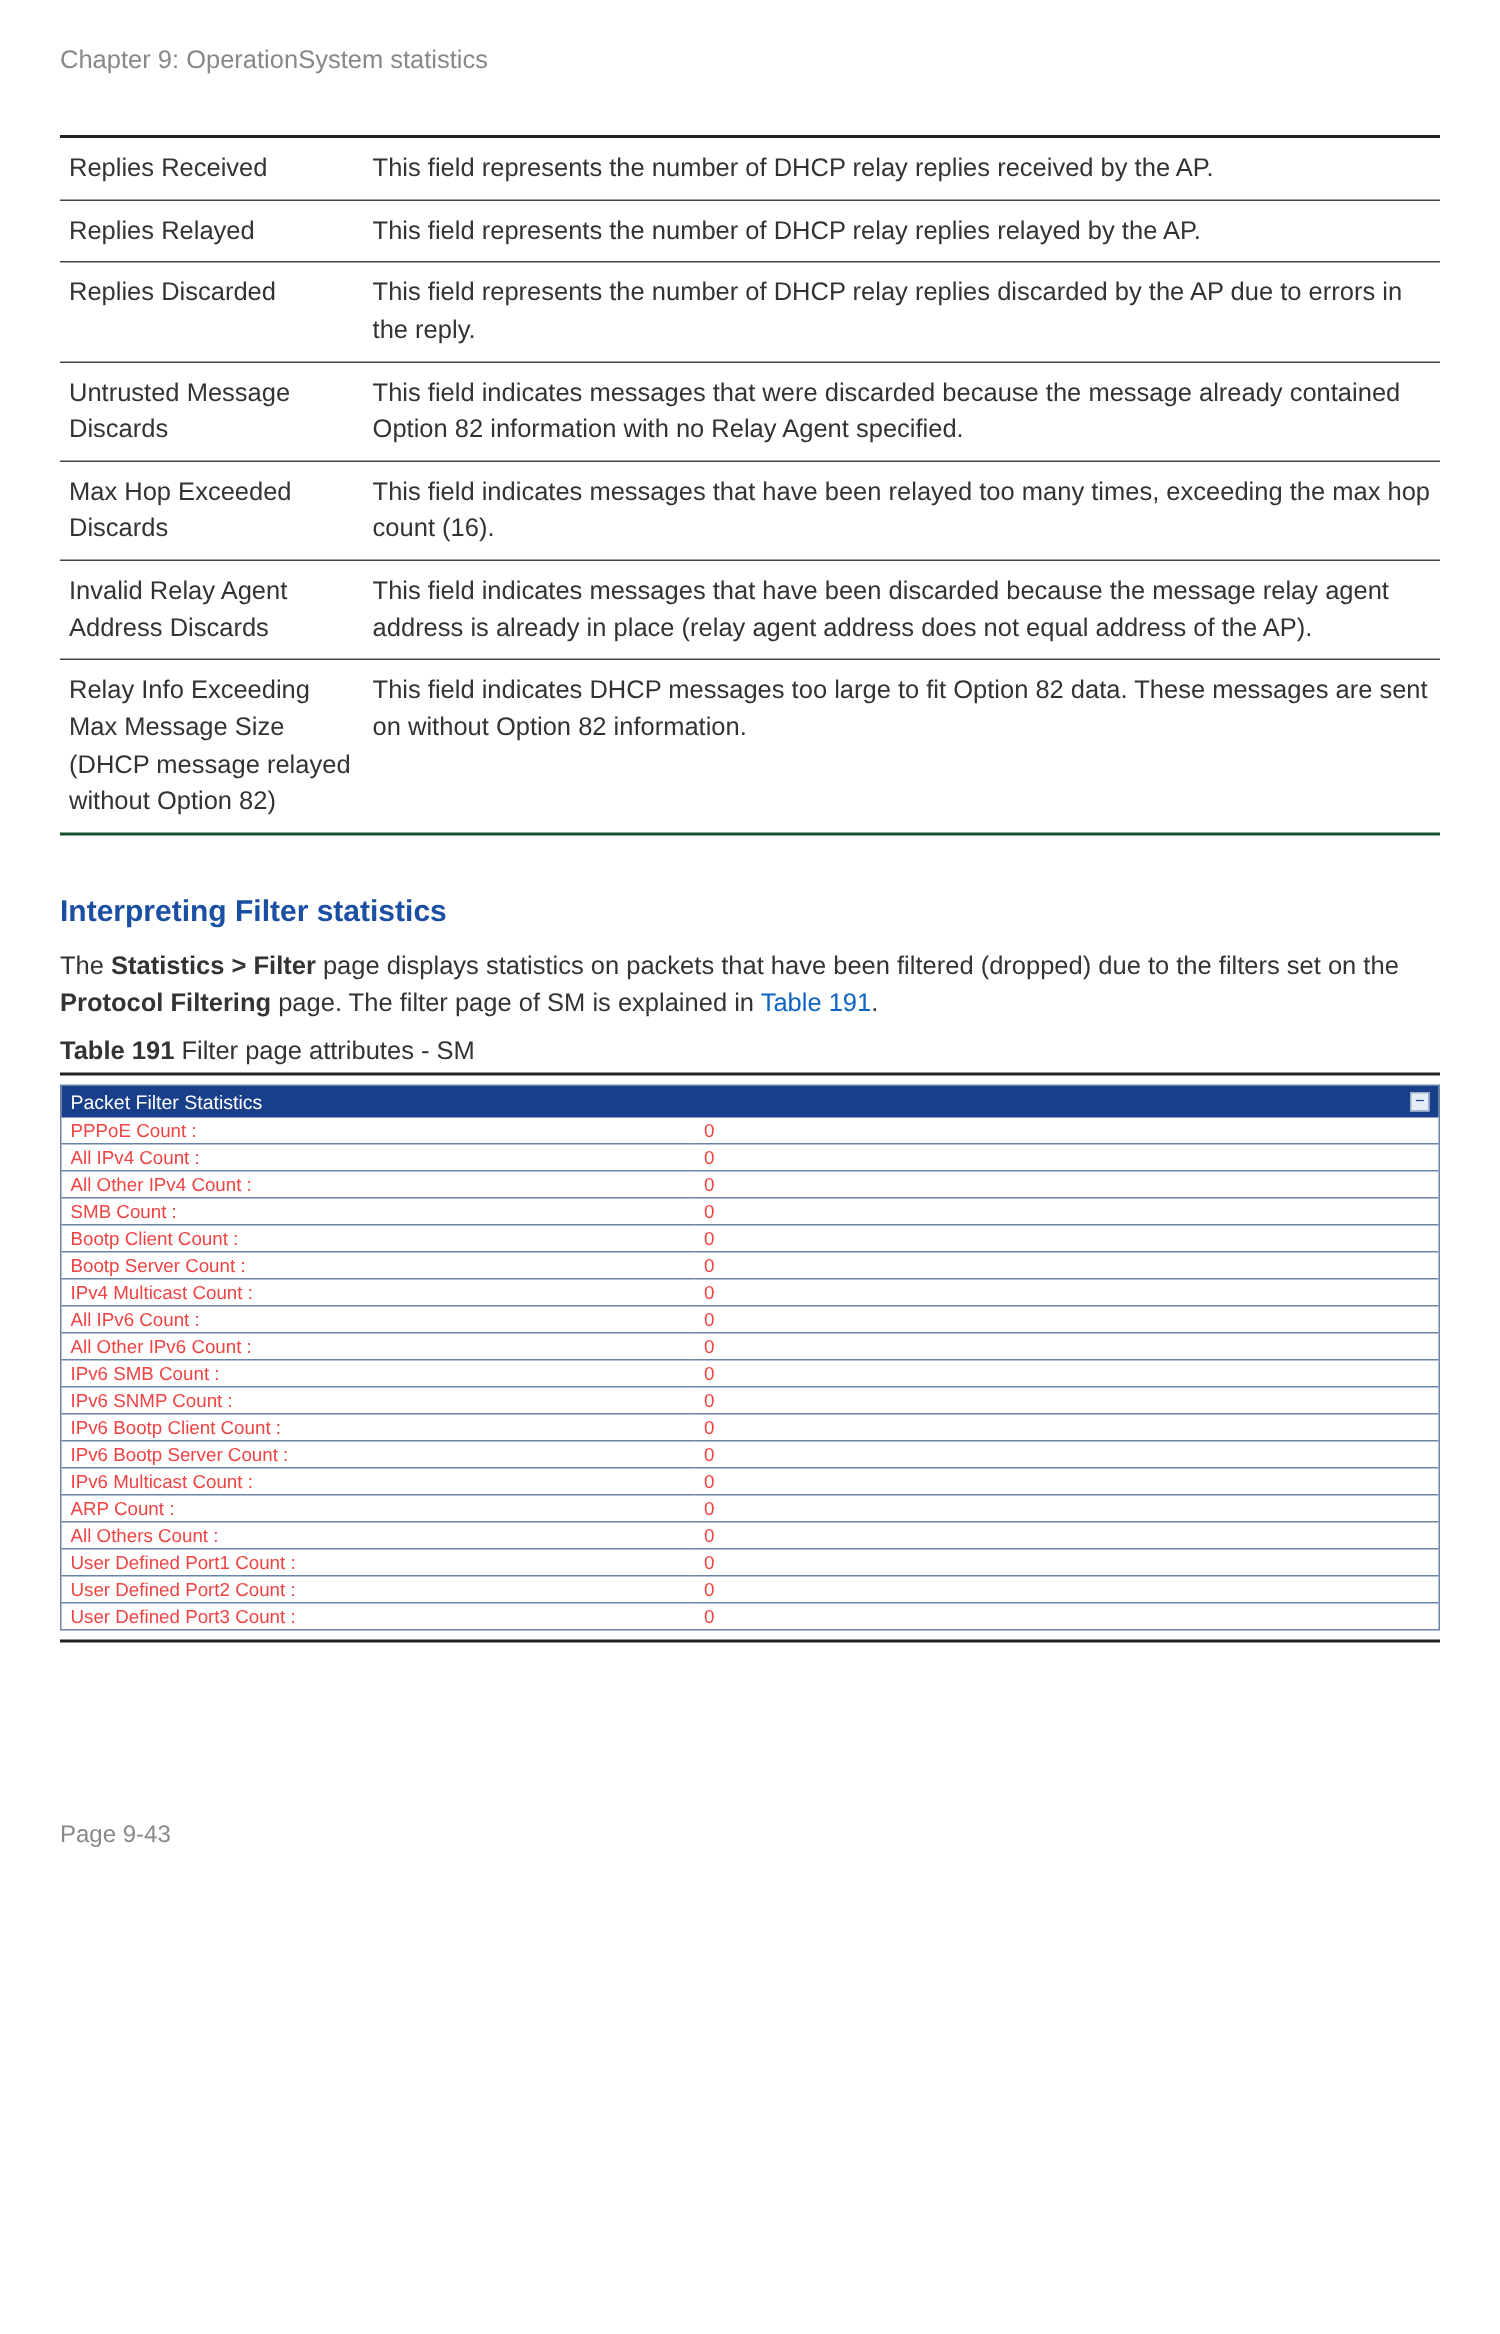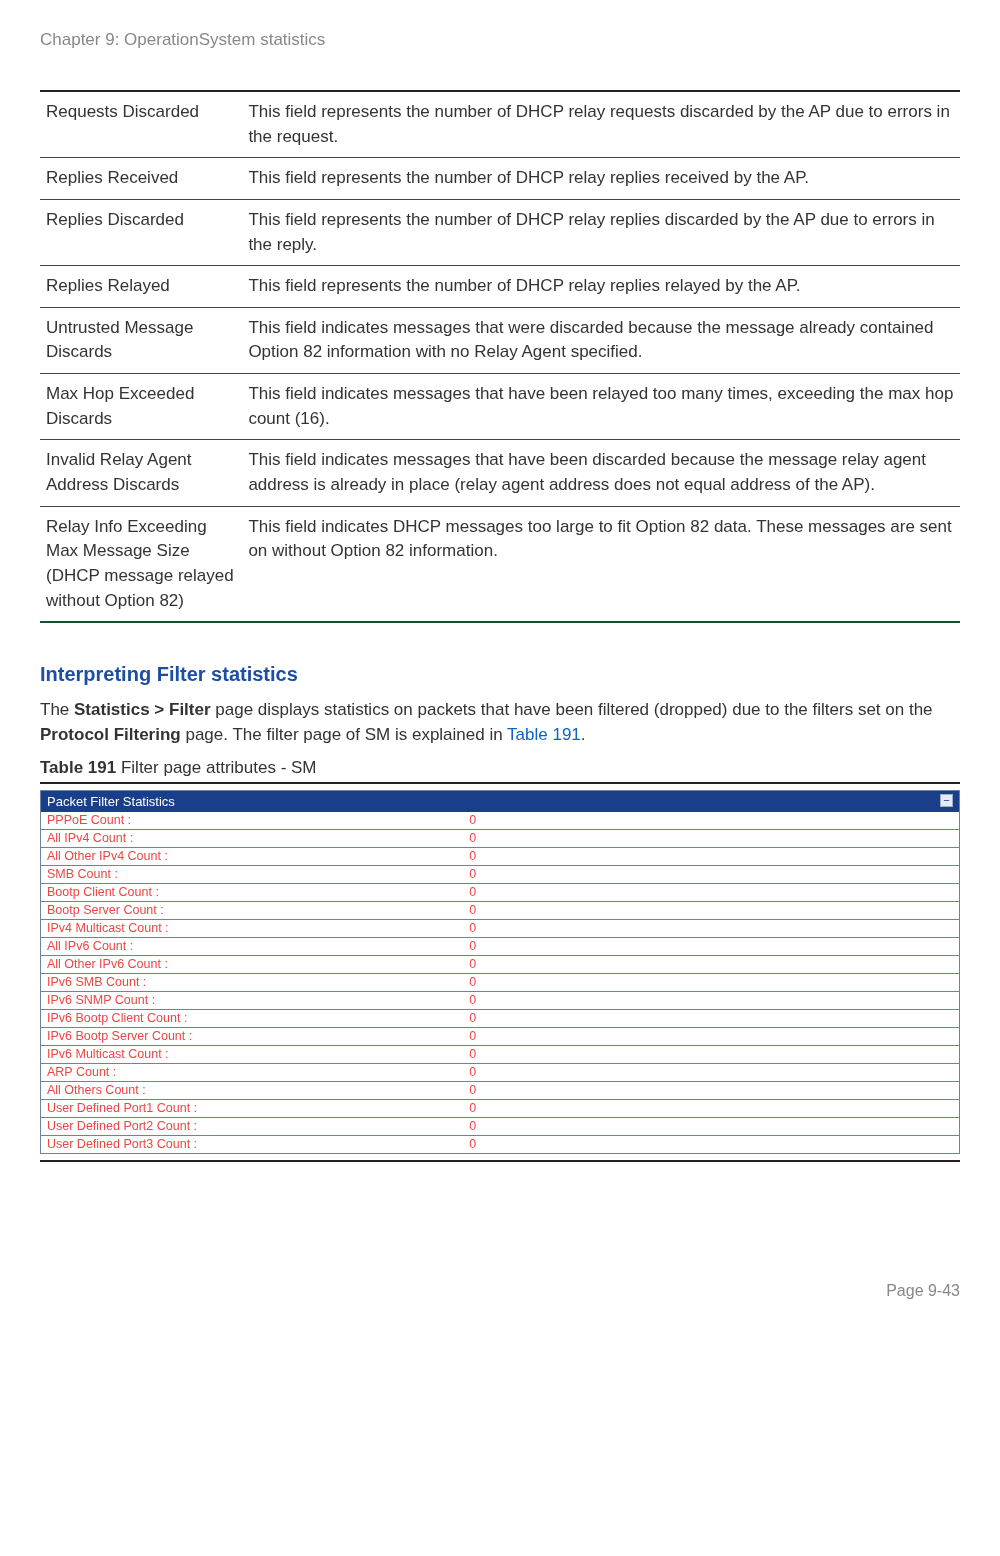--- a/index.html
+++ b/index.html
@@ -12,55 +12,51 @@
   .def-table tr:first-child td { border-top: 2px solid #222; }
   .def-table tr:last-child td { border-bottom: 2px solid #14532d; }
   h2.section { color: #1a4fa3; font-size: 20px; font-weight: bold; margin: 40px 0 12px 0; }
   p.body { font-size: 17px; line-height: 1.45; color: #333; margin-bottom: 4px; }
   .body b { font-weight: bold; }
   .link { color: #0b63c4; }
   .caption { font-size: 17px; margin: 10px 0 4px 0; }
   .caption b { font-weight: bold; }
   .figure-wrap { border-top: 2px solid #222; border-bottom: 2px solid #222; padding: 6px 0; }
   .panel { border: 1px solid #6b84a6; }
-  .panel-header { background: #1a3f8a; color: #fff; font-size: 13px; padding: 3px 6px; display: flex; justify-content: space-between; align-items: flex-start; font-family: Tahoma, Arial, sans-serif; }
+  .panel-header { background: #1a3f8a; color: #fff; font-size: 13px; padding: 3px 6px; display: flex; justify-content: space-between; align-items: center; font-family: Tahoma, Arial, sans-serif; }
   .collapse-icon { width: 13px; height: 13px; background: #e6ecf5; color: #1a3f8a; display: inline-flex; align-items: center; justify-content: center; font-size: 11px; line-height: 1; border: 1px solid #9cb0cc; }
   .stats-table { width: 100%; border-collapse: collapse; font-family: Tahoma, Arial, sans-serif; }
   .stats-table td { font-size: 12.5px; color: #ef4444; padding: 1.5px 6px; border-bottom: 1px solid #6b84a6; }
   .stats-table td.label { width: 46%; }
   .stats-table tr:last-child td { border-bottom: none; }
-  .footer { text-align: right; color: #888; font-size: 16px; margin-top: 120px; }
+  .footer { text-align: left; color: #888; font-size: 16px; margin-top: 120px; }
 </style>
 </head>
 <body>
 
 <div class="page">
 
   <div class="header">
     <span>Chapter 9:  Operation</span>
     <span>System statistics</span>
   </div>
 
   <table class="def-table">
     <tbody id="def-body">
         <tr>
-          <td class="term">Requests Discarded</td>
-          <td>This field represents the number of DHCP relay requests discarded by the AP due to errors in the request.</td>
-        </tr>
-        <tr>
           <td class="term">Replies Received</td>
           <td>This field represents the number of DHCP relay replies received by the AP.</td>
         </tr>
         <tr>
+          <td class="term">Replies Relayed</td>
+          <td>This field represents the number of DHCP relay replies relayed by the AP.</td>
+        </tr>
+        <tr>
           <td class="term">Replies Discarded</td>
           <td>This field represents the number of DHCP relay replies discarded by the AP due to errors in the reply.</td>
-        </tr>
-        <tr>
-          <td class="term">Replies Relayed</td>
-          <td>This field represents the number of DHCP relay replies relayed by the AP.</td>
         </tr>
         <tr>
           <td class="term">Untrusted Message Discards</td>
           <td>This field indicates messages that were discarded because the message already contained Option 82 information with no Relay Agent specified.</td>
         </tr>
         <tr>
           <td class="term">Max Hop Exceeded Discards</td>
           <td>This field indicates messages that have been relayed too many times, exceeding the max hop count (16).</td>
         </tr>
         <tr>

